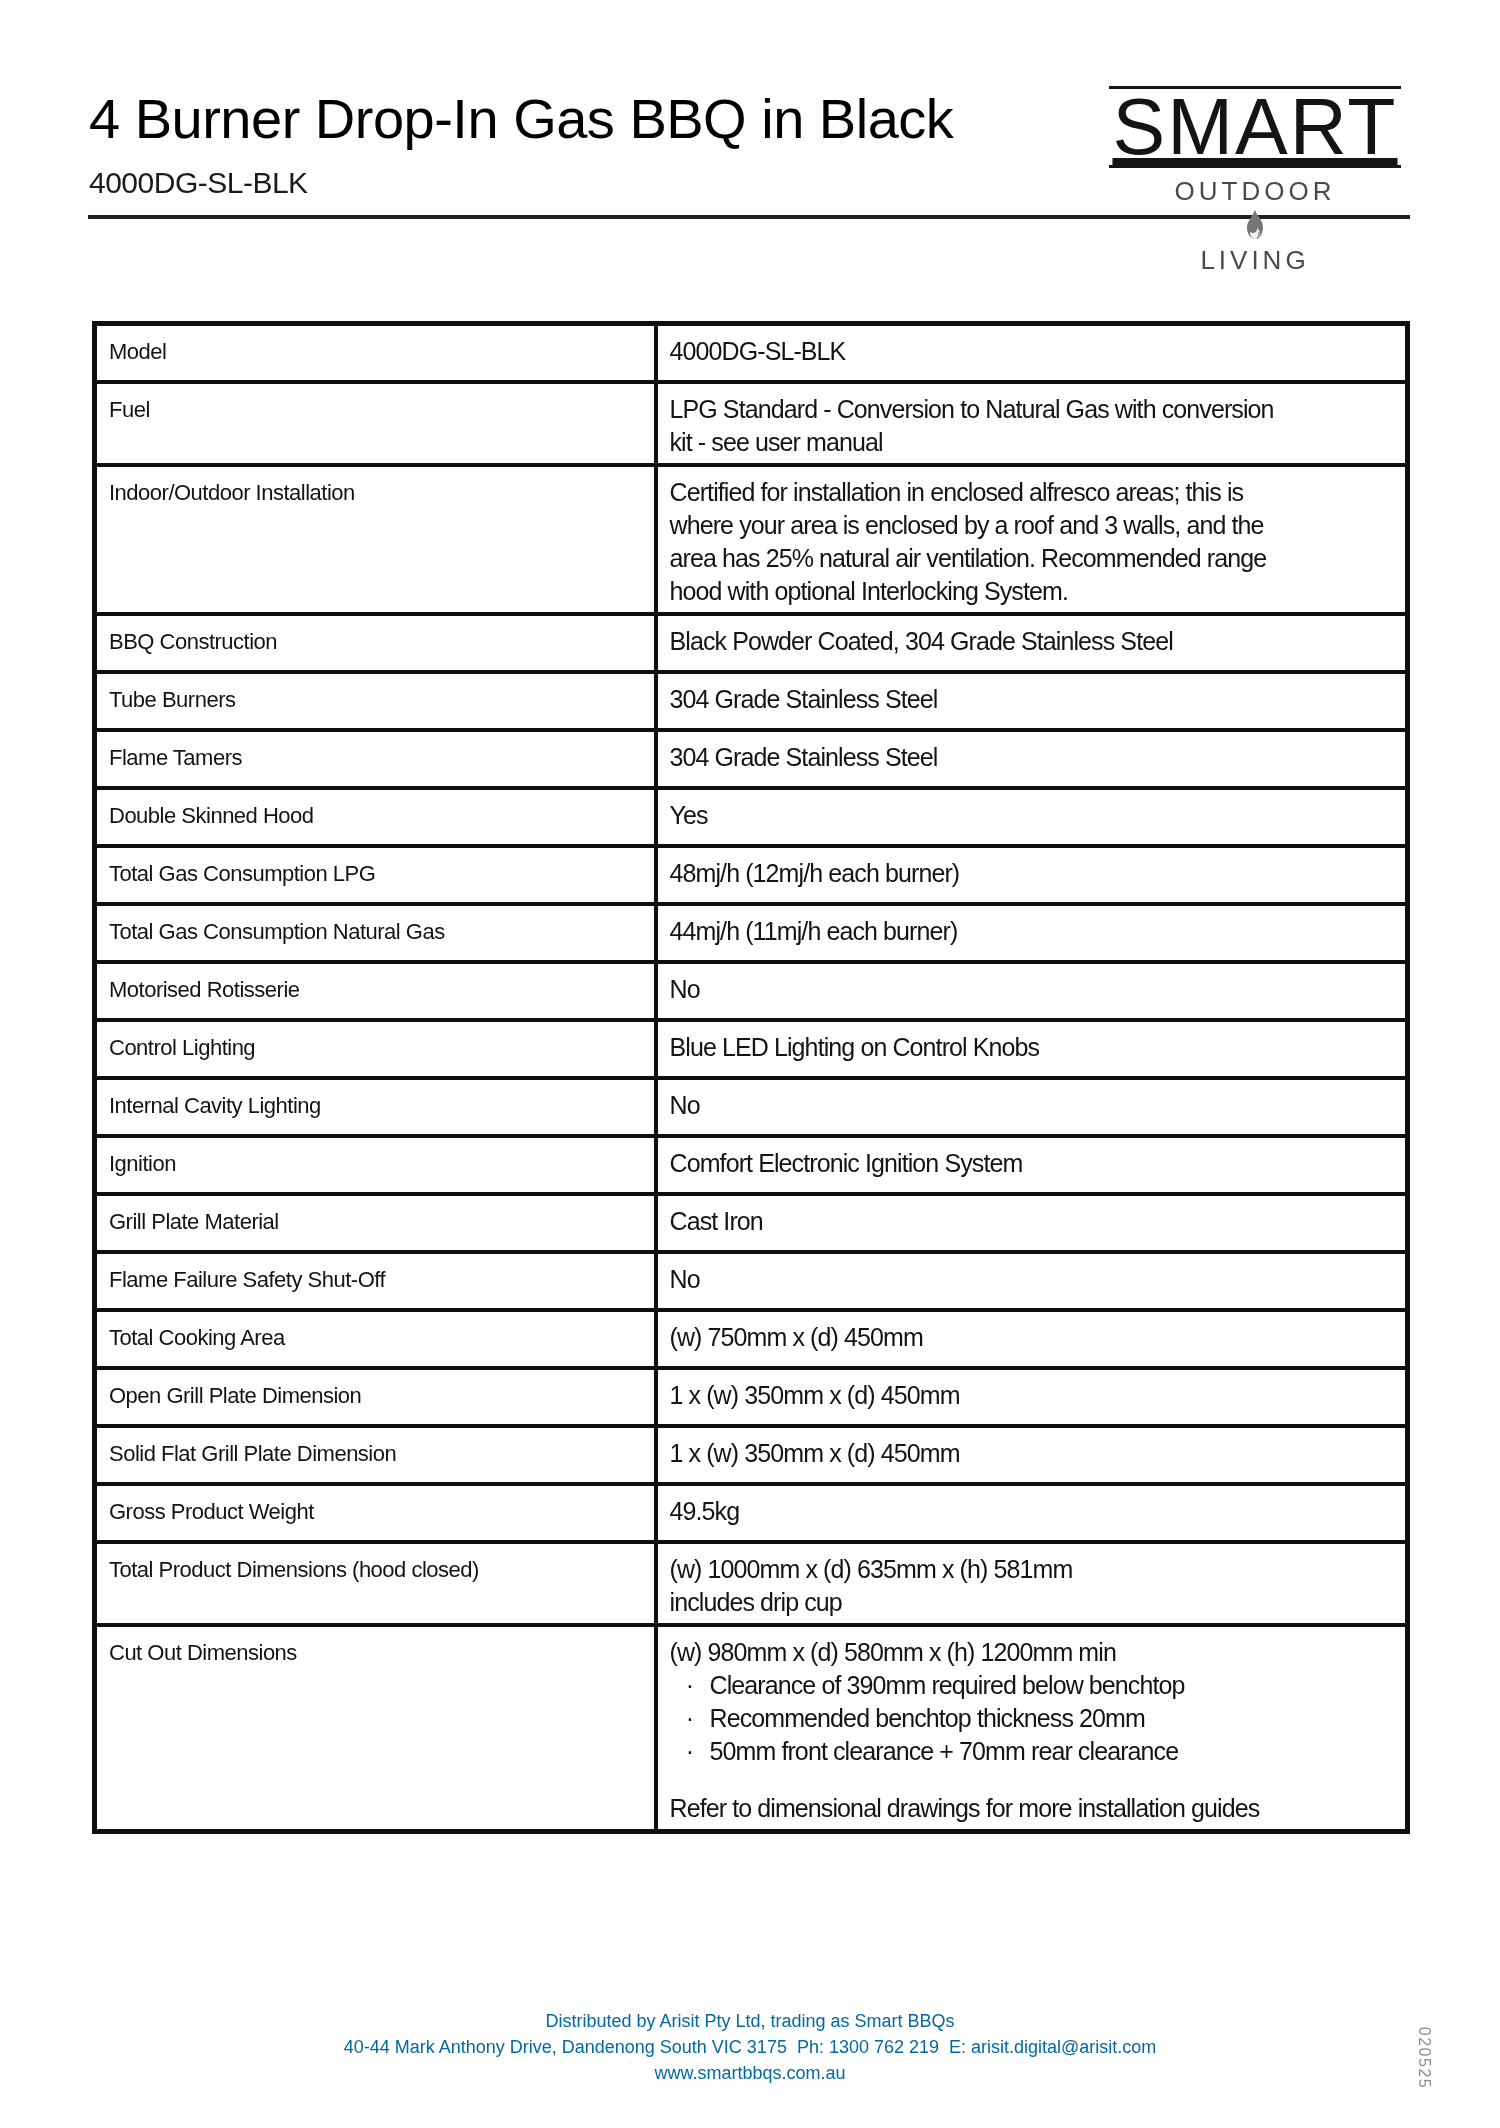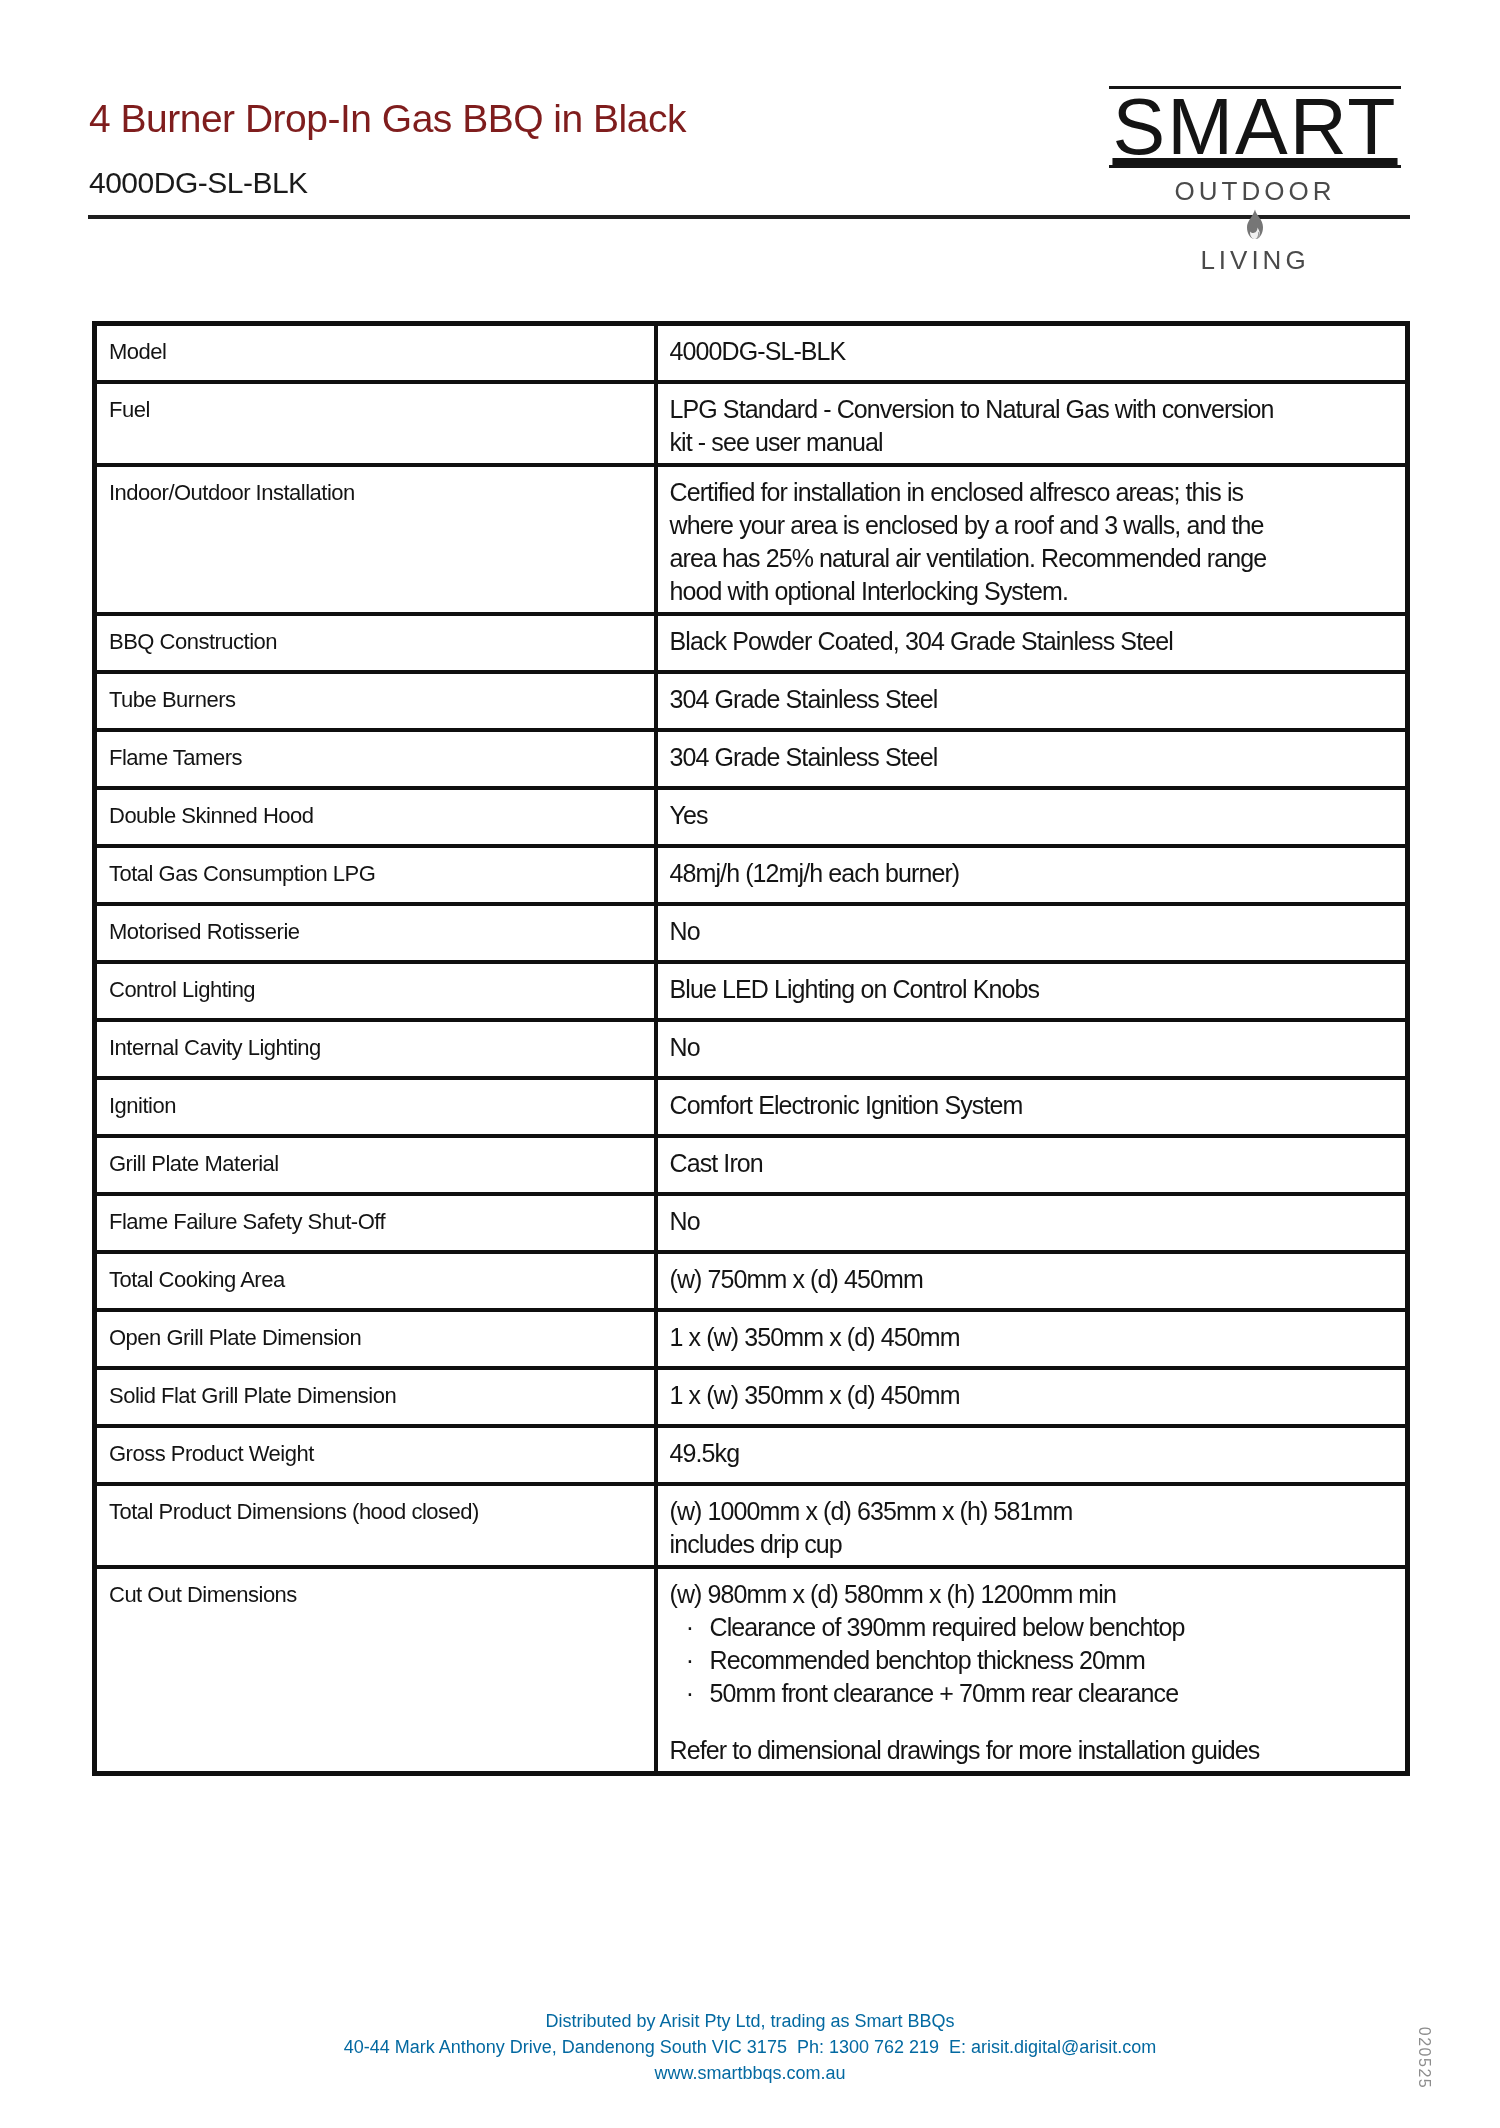--- a/index.html
+++ b/index.html
@@ -4,21 +4,21 @@
 <style>
   html,body { margin:0; padding:0; background:#ffffff; }
   .page {
     position:relative; width:1500px; height:2128px; background:#ffffff;
     font-family:"Liberation Sans", sans-serif; color:#161616; overflow:hidden;
   }
 
   
   .title {
     position:absolute; left:89px; top:96px;
-    font-size:39px; line-height:46px; letter-spacing:-0.5px; color:#7f1d1d;
+    font-size:56px; line-height:46px; letter-spacing:-0.5px; color:#000000;
     white-space:nowrap;
   }
   .subtitle {
     position:absolute; left:89px; top:166px;
     font-size:30px; line-height:34px; letter-spacing:-0.5px; color:#1b1b1b;
     white-space:nowrap;
   }
   .header-rule {
     position:absolute; left:88px; top:215px; width:1322px; height:4px; background:#1e1e1e;
   }
@@ -142,20 +142,26 @@
             <div class="vline">Yes</div>
           </td>
         </tr>
         <tr>
           <td class="label-cell">Total Gas Consumption LPG</td>
           <td class="value-cell">
             <div class="vline">48mj/h (12mj/h each burner)</div>
           </td>
         </tr>
         <tr>
+          <td class="label-cell">Total Gas Consumption Natural Gas</td>
+          <td class="value-cell">
+            <div class="vline">44mj/h (11mj/h each burner)</div>
+          </td>
+        </tr>
+        <tr>
           <td class="label-cell">Motorised Rotisserie</td>
           <td class="value-cell">
             <div class="vline">No</div>
           </td>
         </tr>
         <tr>
           <td class="label-cell">Control Lighting</td>
           <td class="value-cell">
             <div class="vline">Blue LED Lighting on Control Knobs</div>
           </td>

